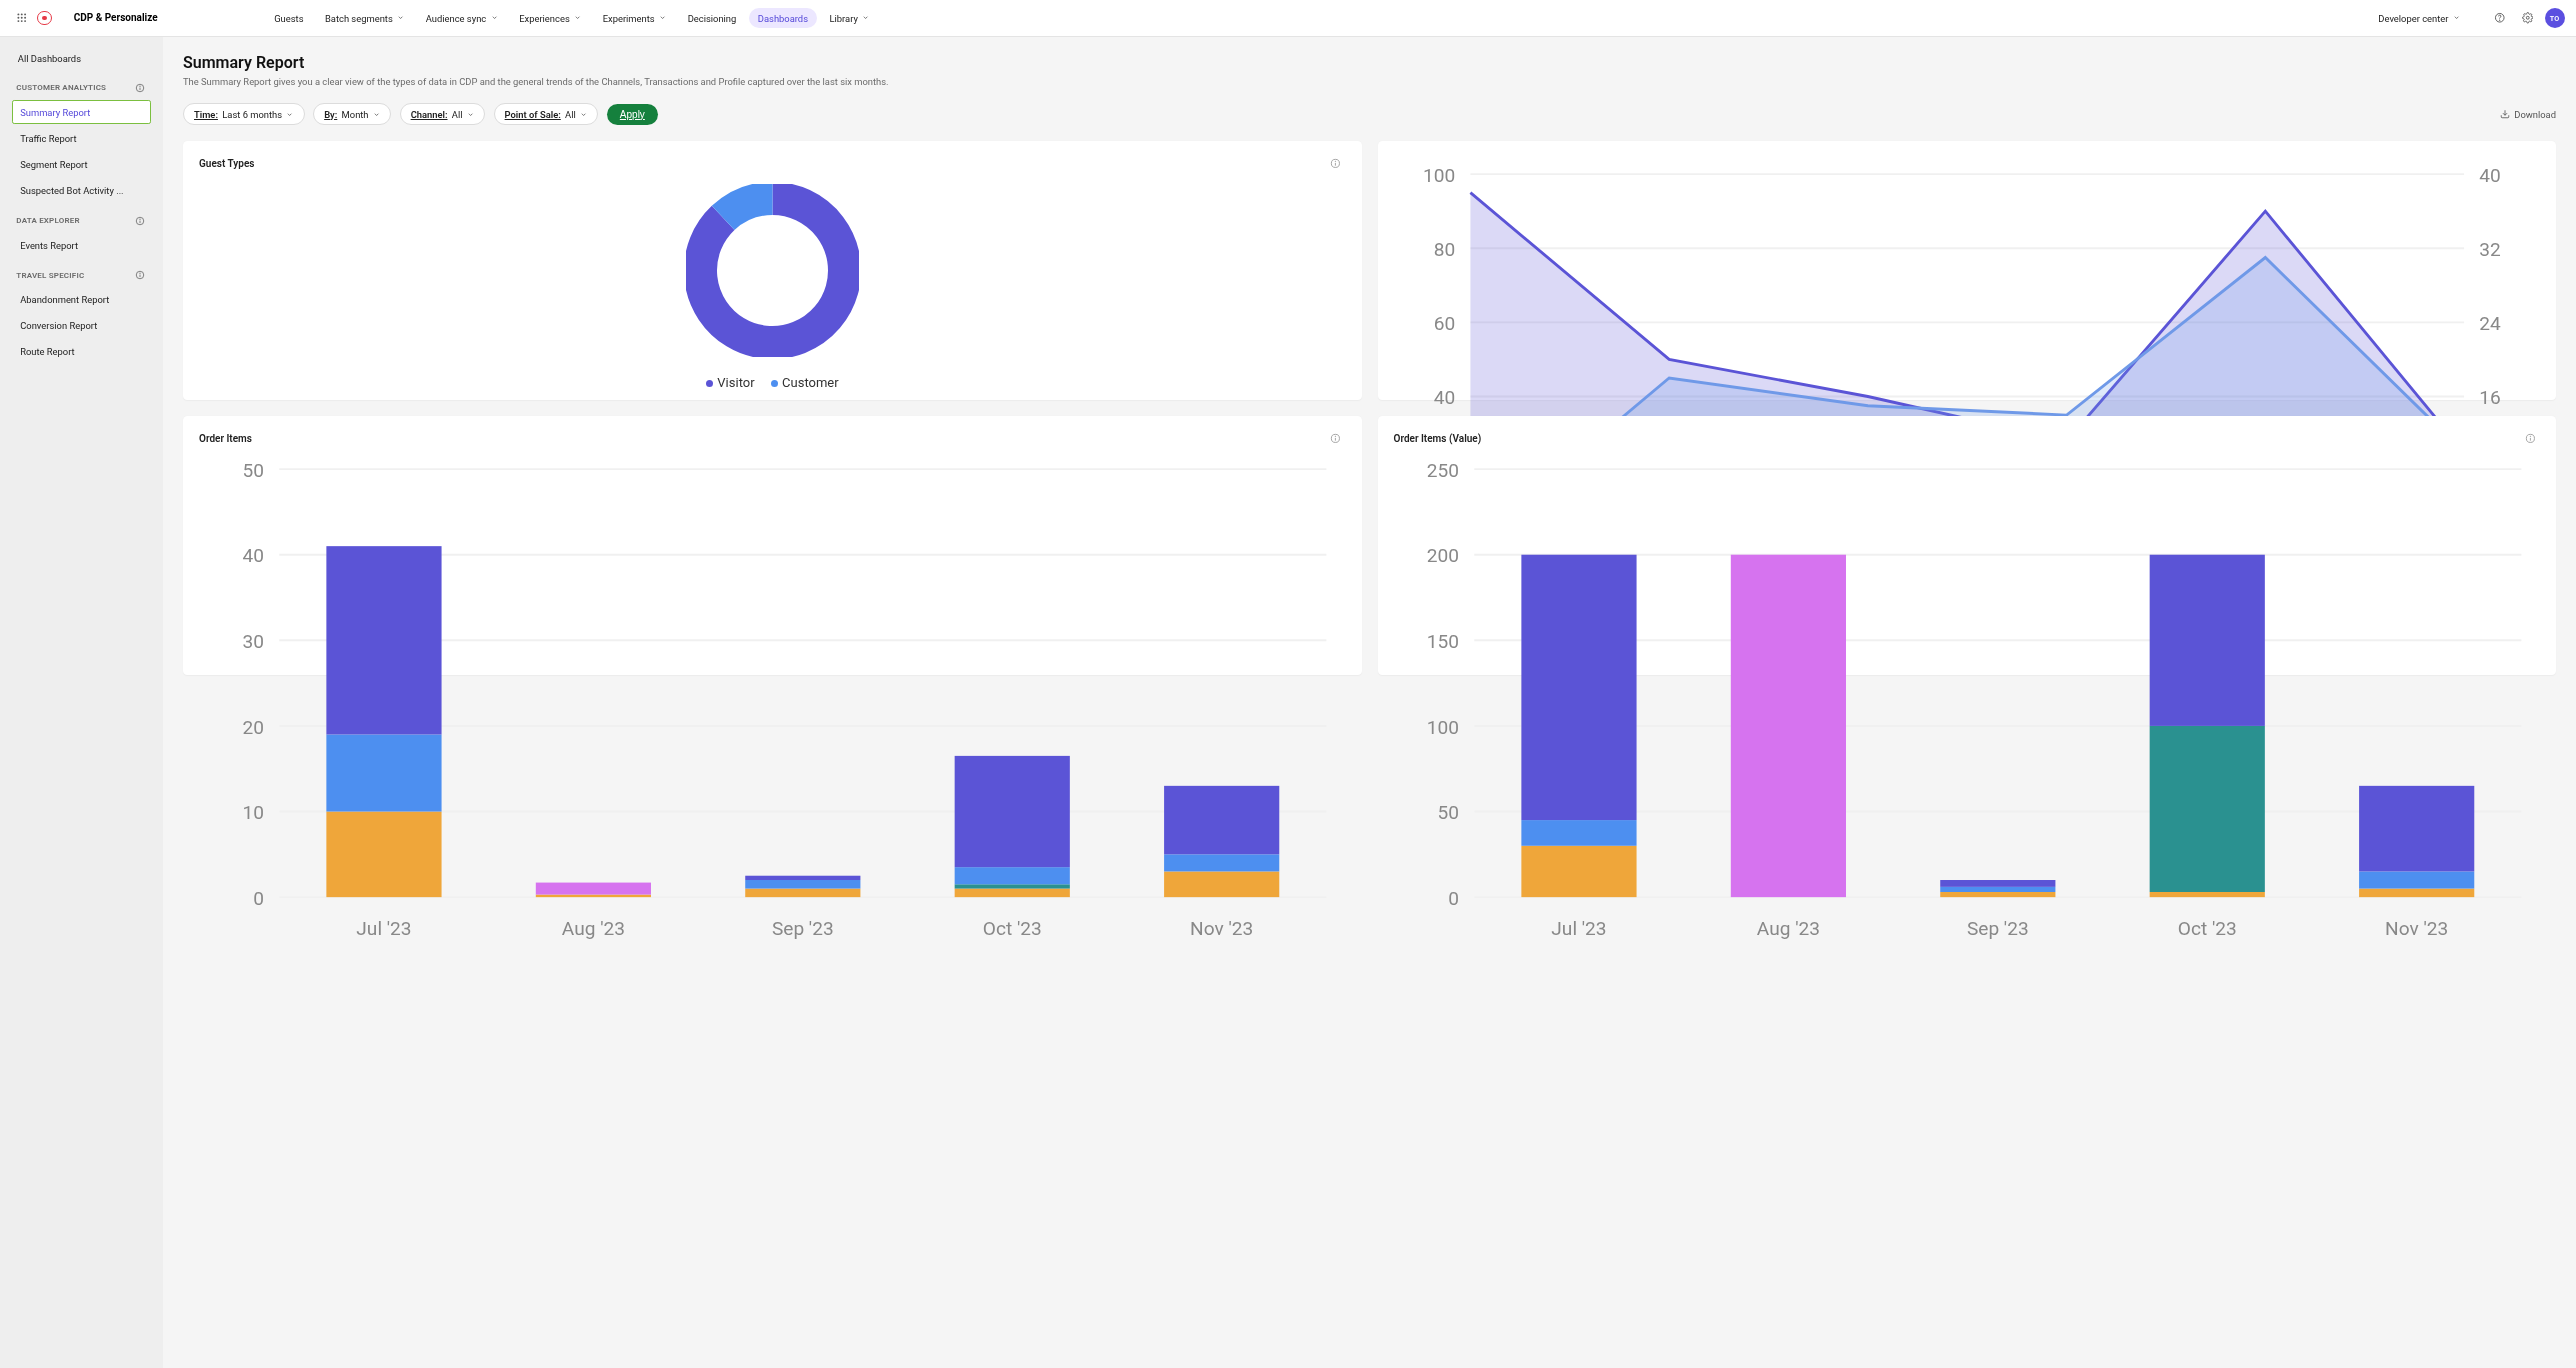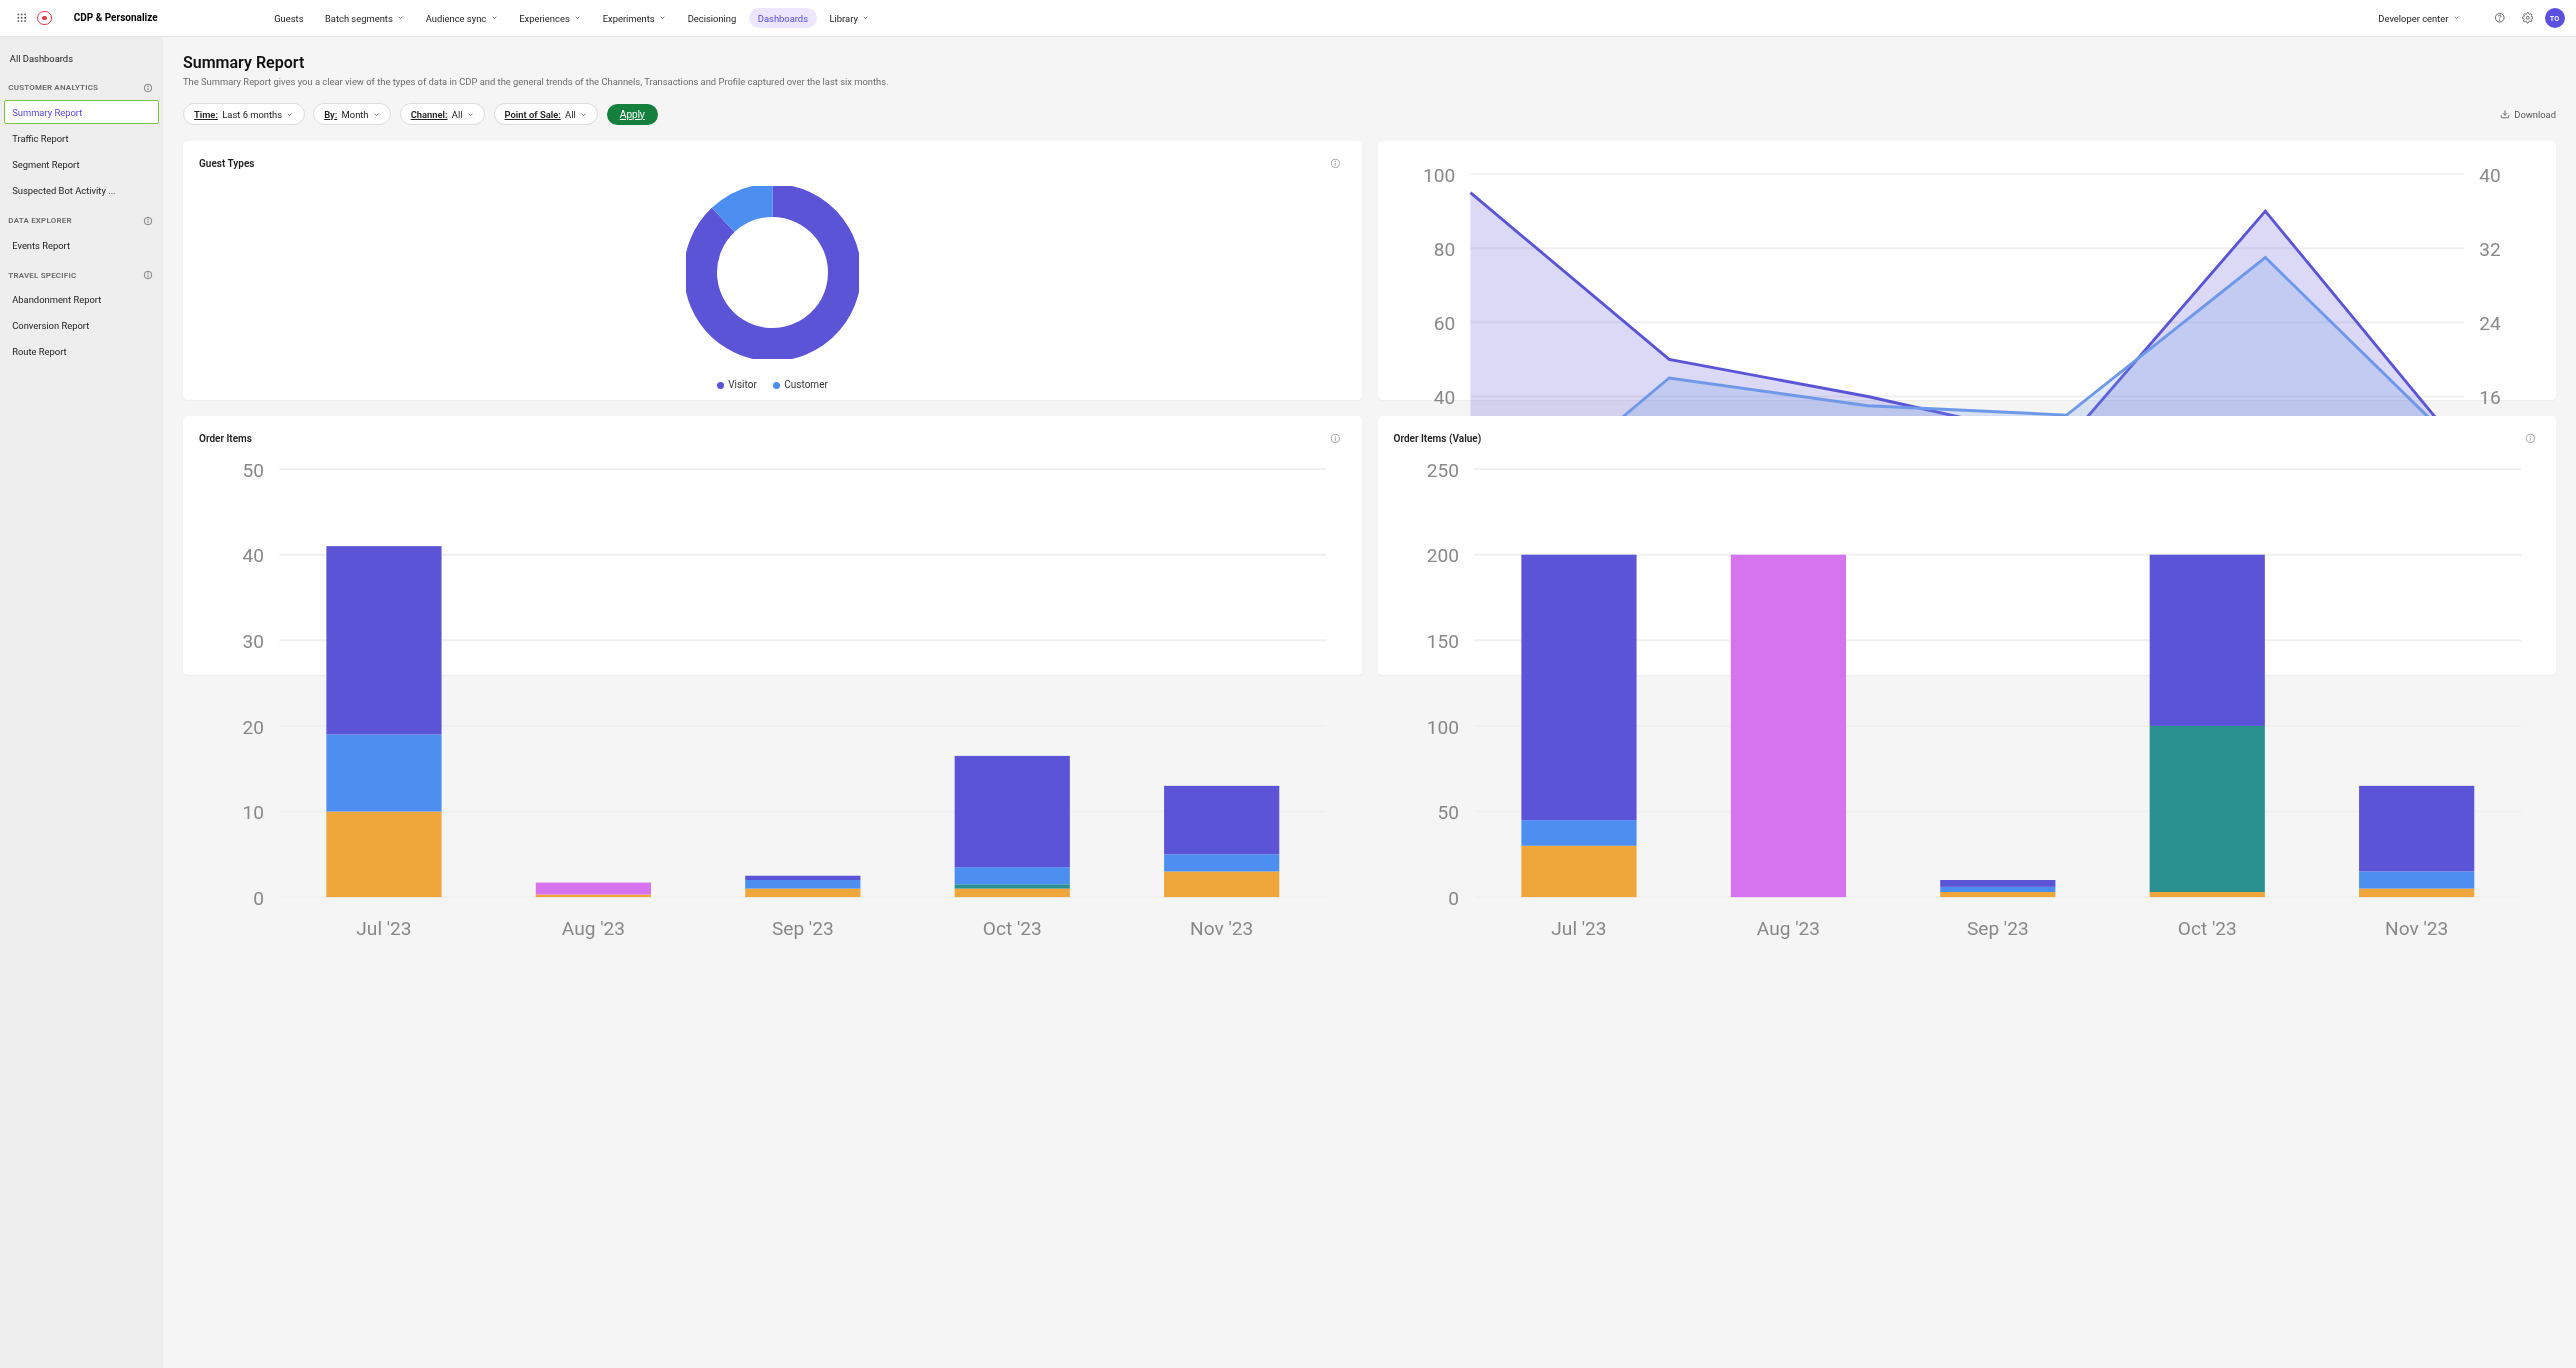--- a/index.html
+++ b/index.html
@@ -51,21 +51,21 @@
     color:#5b5b5b; cursor:pointer; border-radius:50%;
   }
   .avatar {
     width:20px; height:20px; border-radius:50%; background:#5b4fe0; color:#fff;
     display:flex; align-items:center; justify-content:center; font-size:7.2px; font-weight:600; cursor:pointer;
   }
 
   
   .layout { display:flex; height: calc(100vh - 37px); }
   .sidebar {
-    width: 163px; background:#eeeeee; padding: 10px 4px; overflow:auto;
+    width: 163px; background:#eeeeee; padding: 10px 12px; overflow:auto;
   }
   .sidebar .sb-link {
     display:block; padding:5.8px 5.8px; font-size:9.4px; color:#212121; cursor:pointer; border-radius:2.2px;
   }
   .sb-section {
     display:flex; align-items:center; justify-content:space-between;
     padding:5.8px 4.3px 4.3px; margin-top:5.8px;
   }
   .sb-section span { font-size:8px; letter-spacing:0.2px; color:#6b6b6b; font-weight:600; }
   .sb-item {
@@ -111,21 +111,21 @@
   }
   .card {
     background:#fff; border-radius:4.3px; padding:13px 16px 10px;
     box-shadow: 0 0.7px 1.4px rgba(0,0,0,.04);
   }
   .card-head { display:flex; align-items:center; }
   .card-title { font-size:10px; font-weight:600; color:#212121; }
   .card-info { margin-left:auto; color:#9b9b9b; }
 
   .chart-zone { height:216px; display:flex; flex-direction:column; }
-  .legend-row { display:flex; justify-content:center; gap:16px; margin-top:8.6px; font-size:10px; color:#333; }
+  .legend-row { display:flex; justify-content:center; gap:16px; margin-top:8.6px; font-size:13px; color:#333; }
   .leg-swatch { width:7.2px; height:7.2px; border-radius:50%; display:inline-block; margin-right:4.3px; vertical-align:middle;}
 </style>
 </head>
 <body>
 
 <div class="topnav">
   <div class="apps">
     <svg viewBox="0 0 24 24" width="11.5" height="11.5" fill="currentColor">
         <circle cx="5" cy="5" r="2"></circle>
         <circle cx="12" cy="5" r="2"></circle>

